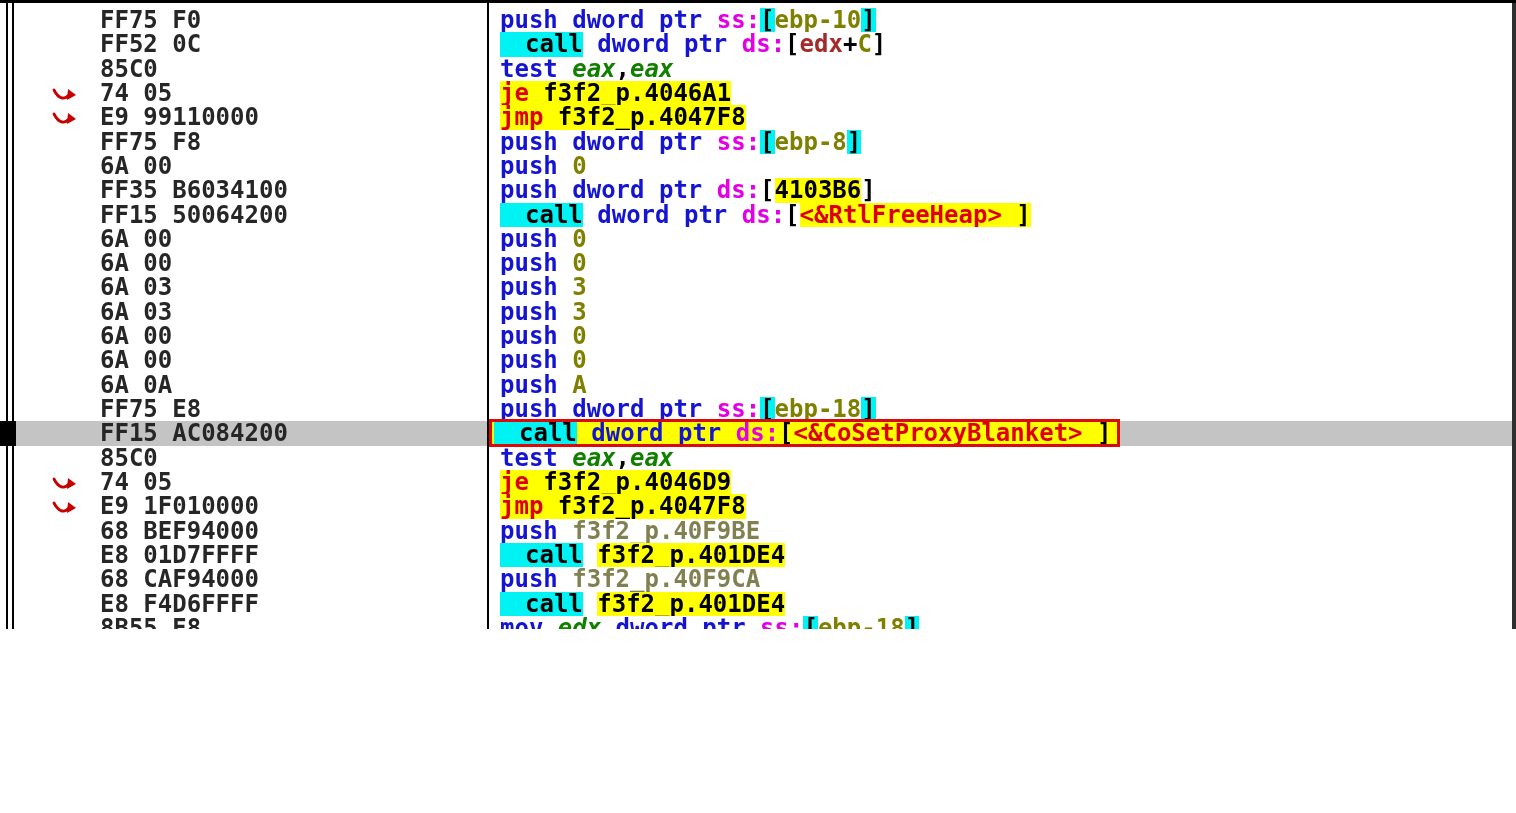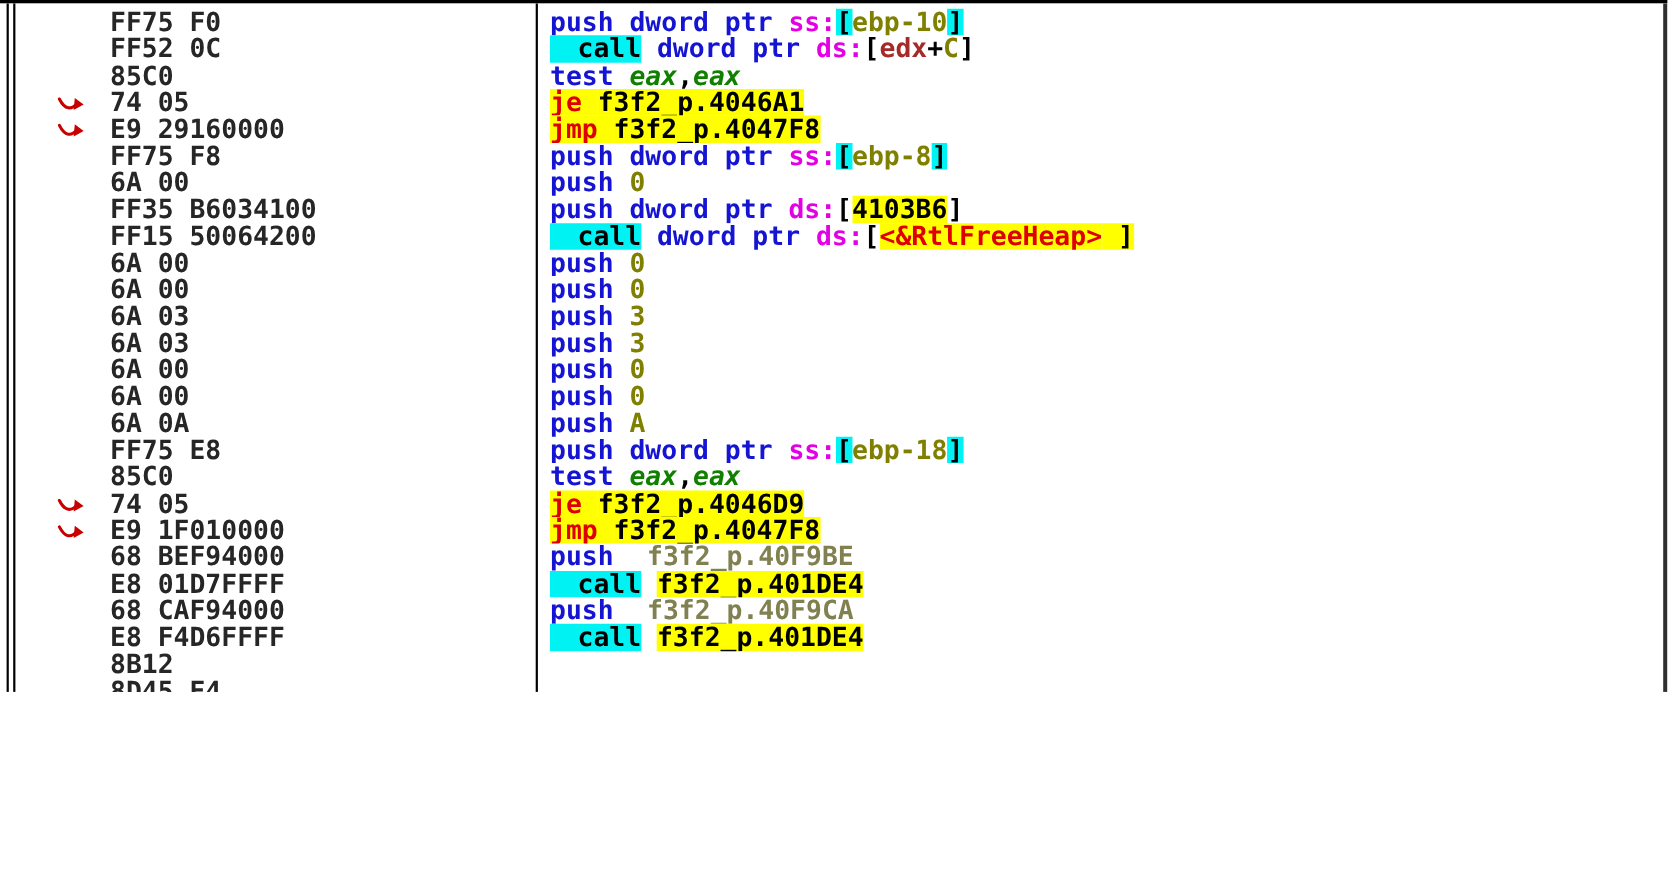--- a/index.html
+++ b/index.html
@@ -32,64 +32,66 @@
   .tk-num{color:var(--immediate);}
   .tk-mem{color:var(--immediate);}
   .tk-reg{color:var(--register);font-style:italic;}
   .tk-rm{color:var(--register_mem);}
   .tk-k{color:#000;}
   .tk-cb{color:#000;background:var(--highlight_cyan);}
   .tk-cm{color:#000;background:var(--highlight_cyan);padding-left:25px;}
   .tk-jy{color:var(--jump_red);background:var(--highlight_yellow);}
   .tk-ry{color:var(--label_red);background:var(--highlight_yellow);}
   .tk-ky{color:#000;background:var(--highlight_yellow);}
-  .tk-my{color:var(--module_addr);margin-left:16px;}
+  .tk-my{color:var(--module_addr);}
   .tk-r{color:var(--label_red);}
 </style>
 </head>
 <body>
 
 <div class="screen">
   <div class="rows">
       <div class="row"><span class="bytes">FF75 F0</span><span class="instr"><span class="tk-mn">push </span><span class="tk-mn">dword ptr </span><span class="tk-seg">ss:</span><span class="tk-cb">[</span><span class="tk-mem">ebp-10</span><span class="tk-cb">]</span></span></div>
       <div class="row"><span class="bytes">FF52 0C</span><span class="instr"><span class="tk-cm">call</span><span class="tk-k"> </span><span class="tk-mn">dword ptr </span><span class="tk-seg">ds:</span><span class="tk-k">[</span><span class="tk-rm">edx</span><span class="tk-k">+</span><span class="tk-num">C</span><span class="tk-k">]</span></span></div>
       <div class="row"><span class="bytes">85C0</span><span class="instr"><span class="tk-mn">test </span><span class="tk-reg">eax</span><span class="tk-k">,</span><span class="tk-reg">eax</span></span></div>
       <div class="row"><span class="jmparrow"><svg width="26" height="17" viewBox="0 0 26 17">
             <path d="M2 3 C 7 13, 13 13, 18 7" fill="none" stroke="#C80000" stroke-width="2.8" stroke-linecap="round"></path>
             <path d="M16 2 L24 8 L15 13 Z" fill="#C80000"></path>
           </svg></span><span class="bytes">74 05</span><span class="instr"><span class="tk-jy">je </span><span class="tk-ky">f3f2_p.4046A1</span></span></div>
       <div class="row"><span class="jmparrow"><svg width="26" height="17" viewBox="0 0 26 17">
             <path d="M2 3 C 7 13, 13 13, 18 7" fill="none" stroke="#C80000" stroke-width="2.8" stroke-linecap="round"></path>
             <path d="M16 2 L24 8 L15 13 Z" fill="#C80000"></path>
-          </svg></span><span class="bytes">E9 29160000</span><span class="instr"><span class="tk-jy">jmp </span><span class="tk-ky">f3f2_p.4047F8</span></span></div>
+          </svg></span><span class="bytes">E9 99110000</span><span class="instr"><span class="tk-jy">jmp </span><span class="tk-ky">f3f2_p.4047F8</span></span></div>
       <div class="row"><span class="bytes">FF75 F8</span><span class="instr"><span class="tk-mn">push </span><span class="tk-mn">dword ptr </span><span class="tk-seg">ss:</span><span class="tk-cb">[</span><span class="tk-mem">ebp-8</span><span class="tk-cb">]</span></span></div>
       <div class="row"><span class="bytes">6A 00</span><span class="instr"><span class="tk-mn">push </span><span class="tk-num">0</span></span></div>
       <div class="row"><span class="bytes">FF35 B6034100</span><span class="instr"><span class="tk-mn">push </span><span class="tk-mn">dword ptr </span><span class="tk-seg">ds:</span><span class="tk-k">[</span><span class="tk-ky">4103B6</span><span class="tk-k">]</span></span></div>
       <div class="row"><span class="bytes">FF15 50064200</span><span class="instr"><span class="tk-cm">call</span><span class="tk-k"> </span><span class="tk-mn">dword ptr </span><span class="tk-seg">ds:</span><span class="tk-k">[</span><span class="tk-ry">&lt;&amp;RtlFreeHeap&gt;</span><span class="tk-ky"> ]</span></span></div>
       <div class="row"><span class="bytes">6A 00</span><span class="instr"><span class="tk-mn">push </span><span class="tk-num">0</span></span></div>
       <div class="row"><span class="bytes">6A 00</span><span class="instr"><span class="tk-mn">push </span><span class="tk-num">0</span></span></div>
       <div class="row"><span class="bytes">6A 03</span><span class="instr"><span class="tk-mn">push </span><span class="tk-num">3</span></span></div>
       <div class="row"><span class="bytes">6A 03</span><span class="instr"><span class="tk-mn">push </span><span class="tk-num">3</span></span></div>
       <div class="row"><span class="bytes">6A 00</span><span class="instr"><span class="tk-mn">push </span><span class="tk-num">0</span></span></div>
       <div class="row"><span class="bytes">6A 00</span><span class="instr"><span class="tk-mn">push </span><span class="tk-num">0</span></span></div>
       <div class="row"><span class="bytes">6A 0A</span><span class="instr"><span class="tk-mn">push </span><span class="tk-num">A</span></span></div>
       <div class="row"><span class="bytes">FF75 E8</span><span class="instr"><span class="tk-mn">push </span><span class="tk-mn">dword ptr </span><span class="tk-seg">ss:</span><span class="tk-cb">[</span><span class="tk-mem">ebp-18</span><span class="tk-cb">]</span></span></div>
+      <div class="row sel"><div class="marker"></div><span class="bytes">FF15 AC084200</span><span class="instr"><span class="redbox"><span class="tk-cm">call</span><span class="tk-k"> </span><span class="tk-mn">dword ptr </span><span class="tk-seg">ds:</span><span class="tk-k">[</span><span class="tk-r">&lt;&amp;CoSetProxyBlanket&gt;</span><span class="tk-k"> ]</span></span></span></div>
       <div class="row"><span class="bytes">85C0</span><span class="instr"><span class="tk-mn">test </span><span class="tk-reg">eax</span><span class="tk-k">,</span><span class="tk-reg">eax</span></span></div>
       <div class="row"><span class="jmparrow"><svg width="26" height="17" viewBox="0 0 26 17">
             <path d="M2 3 C 7 13, 13 13, 18 7" fill="none" stroke="#C80000" stroke-width="2.8" stroke-linecap="round"></path>
             <path d="M16 2 L24 8 L15 13 Z" fill="#C80000"></path>
           </svg></span><span class="bytes">74 05</span><span class="instr"><span class="tk-jy">je </span><span class="tk-ky">f3f2_p.4046D9</span></span></div>
       <div class="row"><span class="jmparrow"><svg width="26" height="17" viewBox="0 0 26 17">
             <path d="M2 3 C 7 13, 13 13, 18 7" fill="none" stroke="#C80000" stroke-width="2.8" stroke-linecap="round"></path>
             <path d="M16 2 L24 8 L15 13 Z" fill="#C80000"></path>
           </svg></span><span class="bytes">E9 1F010000</span><span class="instr"><span class="tk-jy">jmp </span><span class="tk-ky">f3f2_p.4047F8</span></span></div>
       <div class="row"><span class="bytes">68 BEF94000</span><span class="instr"><span class="tk-mn">push </span><span class="tk-my">f3f2_p.40F9BE</span></span></div>
       <div class="row"><span class="bytes">E8 01D7FFFF</span><span class="instr"><span class="tk-cm">call</span><span class="tk-k"> </span><span class="tk-ky">f3f2_p.401DE4</span></span></div>
       <div class="row"><span class="bytes">68 CAF94000</span><span class="instr"><span class="tk-mn">push </span><span class="tk-my">f3f2_p.40F9CA</span></span></div>
       <div class="row"><span class="bytes">E8 F4D6FFFF</span><span class="instr"><span class="tk-cm">call</span><span class="tk-k"> </span><span class="tk-ky">f3f2_p.401DE4</span></span></div>
+      <div class="row"><span class="bytes">8B55 E8</span><span class="instr"><span class="tk-mn">mov </span><span class="tk-reg">edx</span><span class="tk-k">,</span><span class="tk-mn">dword ptr </span><span class="tk-seg">ss:</span><span class="tk-cb">[</span><span class="tk-mem">ebp-18</span><span class="tk-cb">]</span></span></div>
       <div class="row"><span class="bytes">8B12</span></div>
       <div class="row"><span class="bytes">8D45 E4</span></div>
       <div class="row"><span class="bytes">50</span><span class="instr"><span class="tk-mn">push </span><span class="tk-reg">eax</span></span></div>
       <div class="row"><span class="bytes">6A 00</span><span class="instr"><span class="tk-mn">push </span><span class="tk-num">0</span></span></div>
       <div class="row"><span class="bytes">6A 20</span><span class="instr"><span class="tk-mn">push </span><span class="tk-num">20</span></span></div>
     </div>
   <div class="vline" id="gl1"></div>
   <div class="vline" id="gl2"></div>
   <div class="vline" id="sep"></div>
   <div id="rb"></div>

